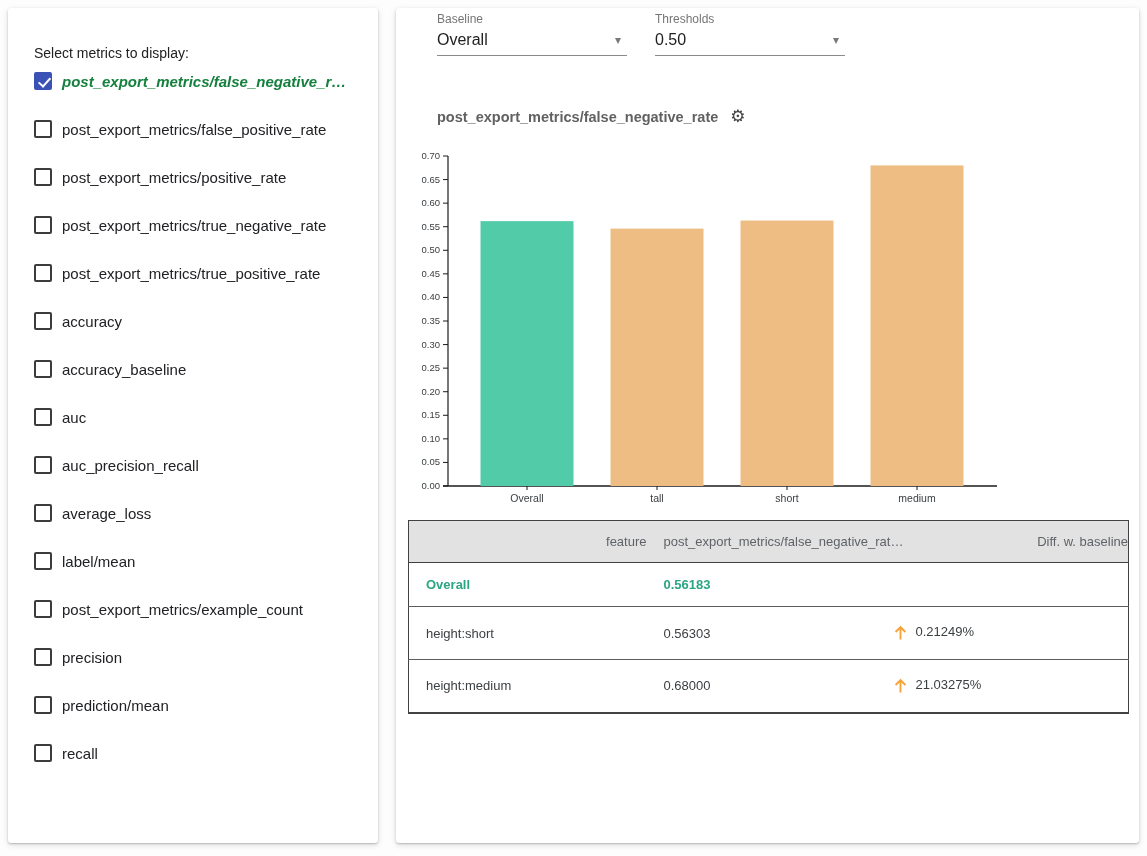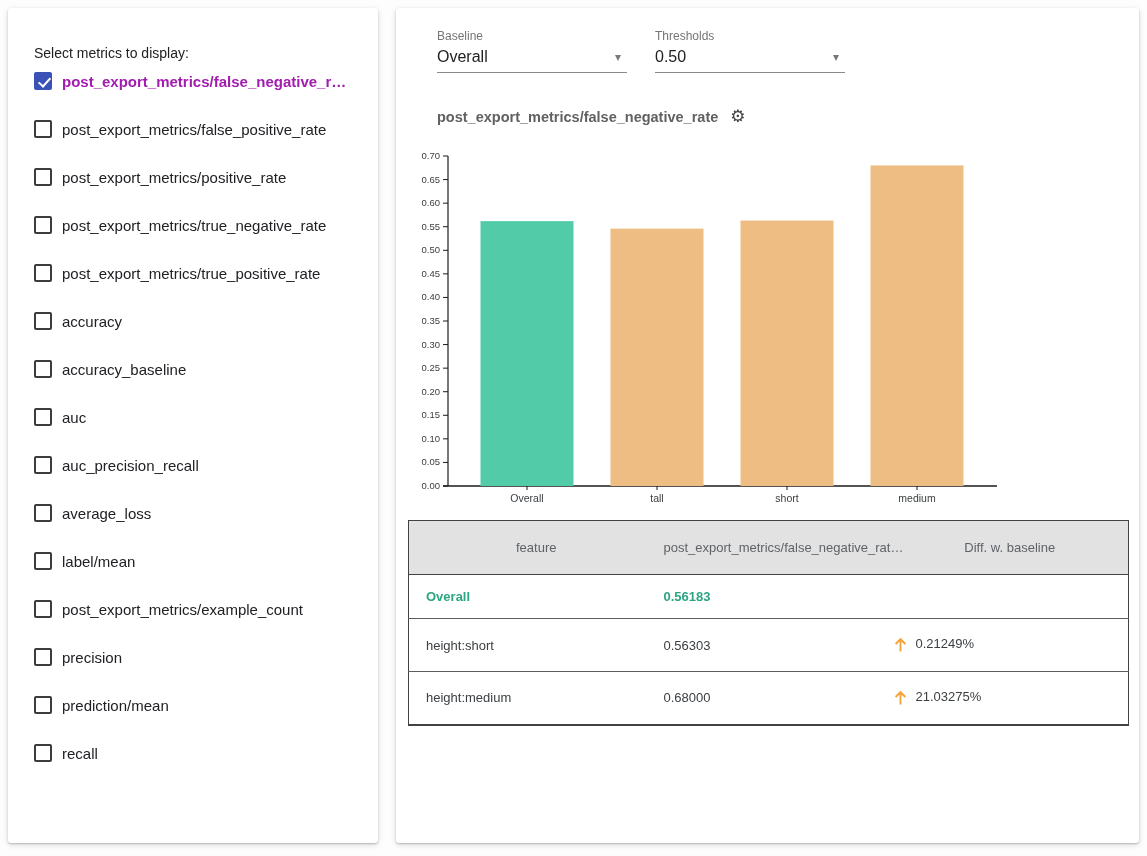--- a/index.html
+++ b/index.html
@@ -16,42 +16,42 @@
   .sidebar { left:8px; top:8px; width:370px; height:835px; }
   .sidebar-title { position:absolute; left:26px; top:25px; font-size:14px; color:#212121;margin-top:12px; }
   .metric-list { position:absolute; left:0; top:49px; width:100%; }
   .metric-item { height:48px; display:flex; align-items:center; padding-left:26px; cursor:pointer; }
   .cbx { width:18px; height:18px; border:2px solid #3c3c3c; border-radius:2px; background:#fff;
          margin-right:10px; flex:0 0 auto; position:relative; }
   .cbx.checked { background:#3a51b5; border-color:#3a51b5; }
   .cbx.checked::after { content:""; position:absolute; left:5px; top:1px; width:5px; height:10px;
          border-right:2px solid #fff; border-bottom:2px solid #fff; transform:rotate(42deg); }
   .metric-label { font-size:15px; color:#202124; white-space:nowrap; }
-  .metric-item.selected .metric-label { font-weight:700; color:#a21caf; }
+  .metric-item.selected .metric-label { font-weight:700; color:#15803d;font-style:italic; }
   
   .main { left:396px; top:8px; width:743px; height:835px; }
-  .controls { position:absolute; left:41px; top:21px; display:flex; gap:28px; }
+  .controls { position:absolute; left:41px; top:4px; display:flex; gap:28px; }
   .select { width:190px; cursor:pointer; }
   .select-label { font-size:12px; color:#757575; margin-bottom:5px; }
   .select-box { display:flex; align-items:center; justify-content:space-between;
                 border-bottom:1px solid #8a8a8a; padding-bottom:6px; }
   .select-value { font-size:16px; color:#212121; }
   .select-arrow { font-size:12px; color:#797979; padding-right:6px; }
   .chart-header { position:absolute; left:41px; top:100px; display:flex; align-items:flex-end; gap:12px; }
   .chart-title { font-size:14.5px; font-weight:700; color:#616161; }
   .gear { font-size:17px; color:#424242; cursor:pointer; line-height:1; }
   #chart { position:absolute; left:8px; top:140px; }
   .ytick-label { font-size:9.5px; fill:#3c4043; }
   .xtick-label { font-size:10.5px; fill:#3c4043; }
   
   .table-wrap { position:absolute; left:12px; top:512px; width:720px; }
   table { width:100%; border-collapse:collapse; table-layout:fixed;
           border:1px solid #424242; border-bottom-width:2px; }
   col.c1 { width:238px; } col.c2 { width:228px; } col.c3 { width:254px; }
-  th { background:#e2e2e2; height:54px; text-align:center; font-weight:400;
+  th { background:#e2e2e2; height:42px; text-align:right; font-weight:400;
        font-size:13px; color:#5f6368; padding-left:17px; border-bottom:1px solid #424242; }
   td { font-size:13px; color:#3c4043; padding-left:17px; }
   tr.data-row td { border-top:1px solid #5c5c5c; height:53px; }
   tr.baseline-row td { height:44px; border-top:none; color:#2ca583; font-weight:700; }
   .diff-cell { display:flex; align-items:flex-start; gap:7px; }
   .arrow-up   { stroke:#f5a43b; }
   .arrow-down { stroke:#2a46e0; }
 </style>
 </head>
 <body>

